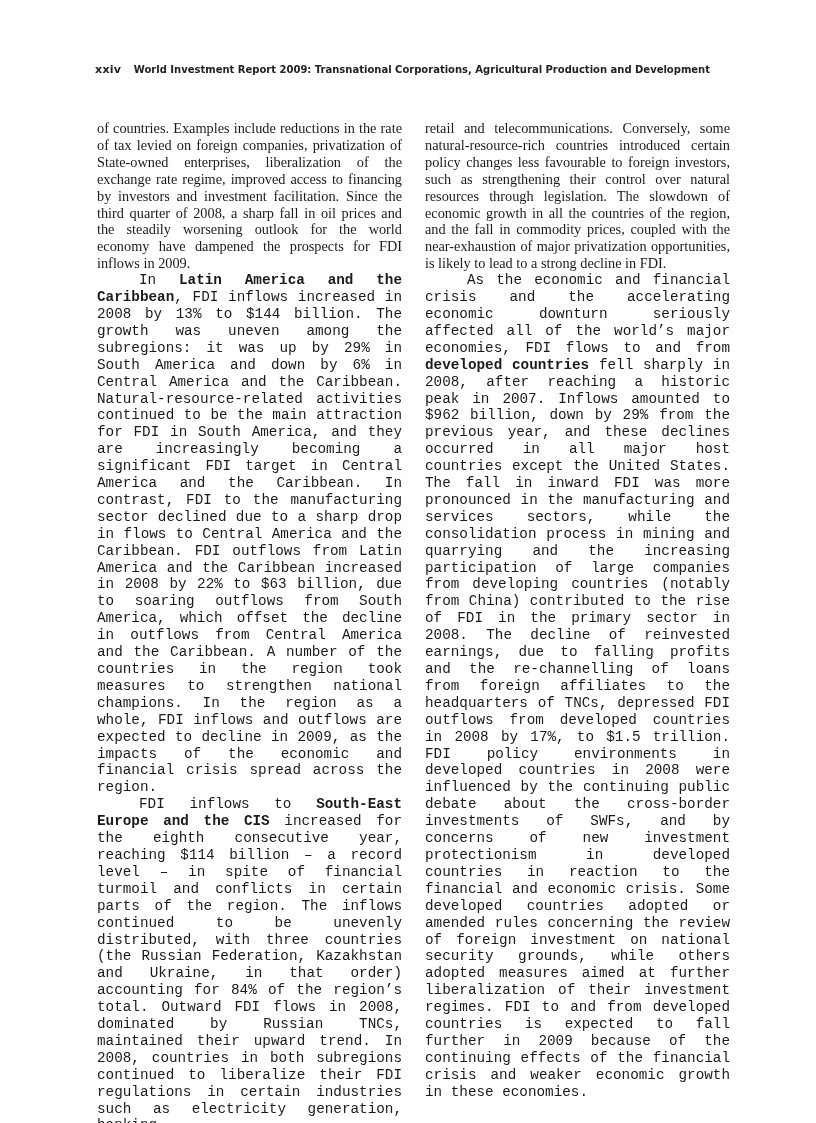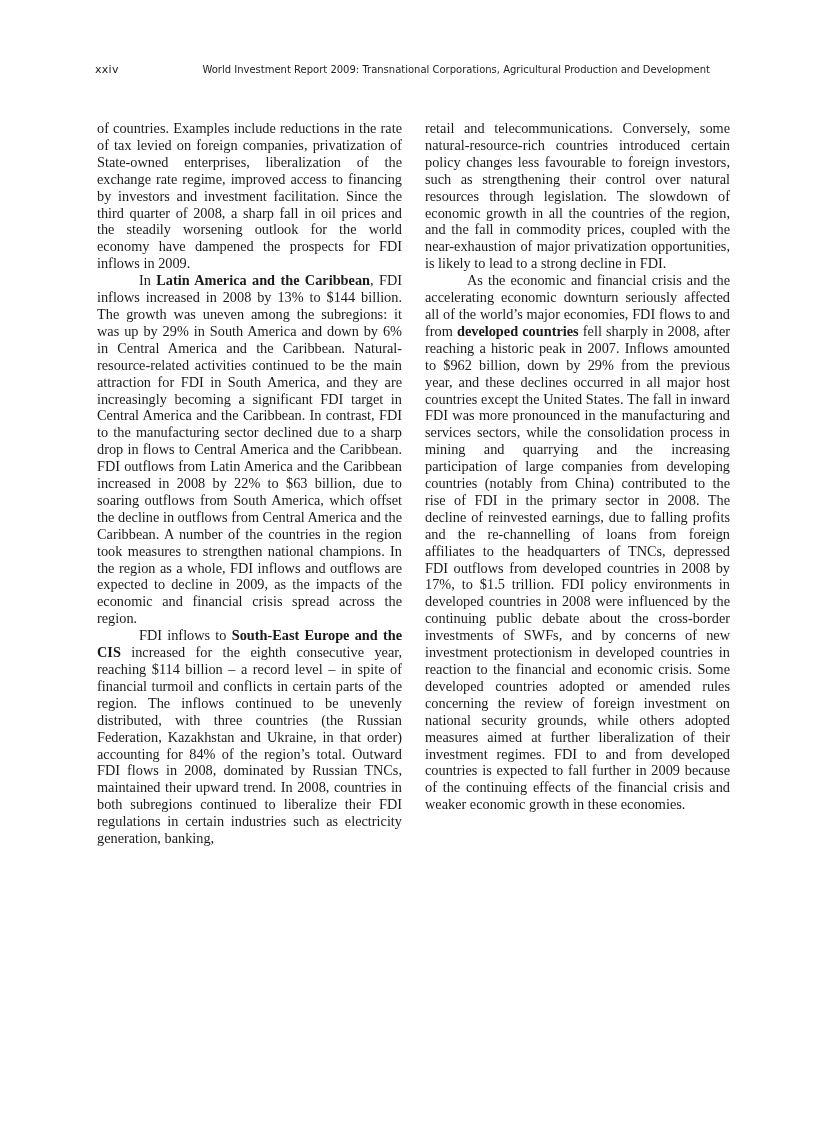--- a/index.html
+++ b/index.html
@@ -1,32 +1,32 @@
 <!DOCTYPE html>
 <html><head>
   <meta charset="utf-8">
   <style>
     html, body { margin: 0; padding: 0; background: #ffffff; }
     body { width: 816px; height: 1123px; position: relative; overflow: hidden; }
     .page-header {
       position: absolute; left: 95px; top: 63px; width: 615px; height: 18px;
-      font-family: "DejaVu Sans", sans-serif; font-weight: normal; color: #222;
+      font-family: "DejaVu Sans", sans-serif; font-weight: bold; color: #222;
     }
     .page-number { position: absolute; left: 0; top: 0; font-size: 11px; letter-spacing: 0.3px; }
     .running-title { position: absolute; right: 0; top: 1px; font-size: 10px; white-space: nowrap; }
     .column {
       position: absolute; top: 120px; width: 305px;
       font-family: "Liberation Serif", serif; font-size: 14.3px; line-height: 16.9px;
       color: #1a1a1a; text-align: justify; hyphens: none;
     }
     .col-left { left: 97px; }
     .col-right { left: 412px; margin-left: 13px; }
     .column p { margin: 0; }
     .column p.indent { text-indent: 42px; margin-top: 0; }
-    .column p + p { margin-top: 3px; }
+    .column p + p { margin-top: 3px; font-family: Liberation Mono, monospace; }
     b { font-weight: bold; }
   </style>
 </head>
 <body>
 
 <div class="page-header">
   <span class="page-number">xxiv</span>
   <span class="running-title">World Investment Report 2009:  Transnational Corporations, Agricultural Production and Development</span>
 </div>
 

